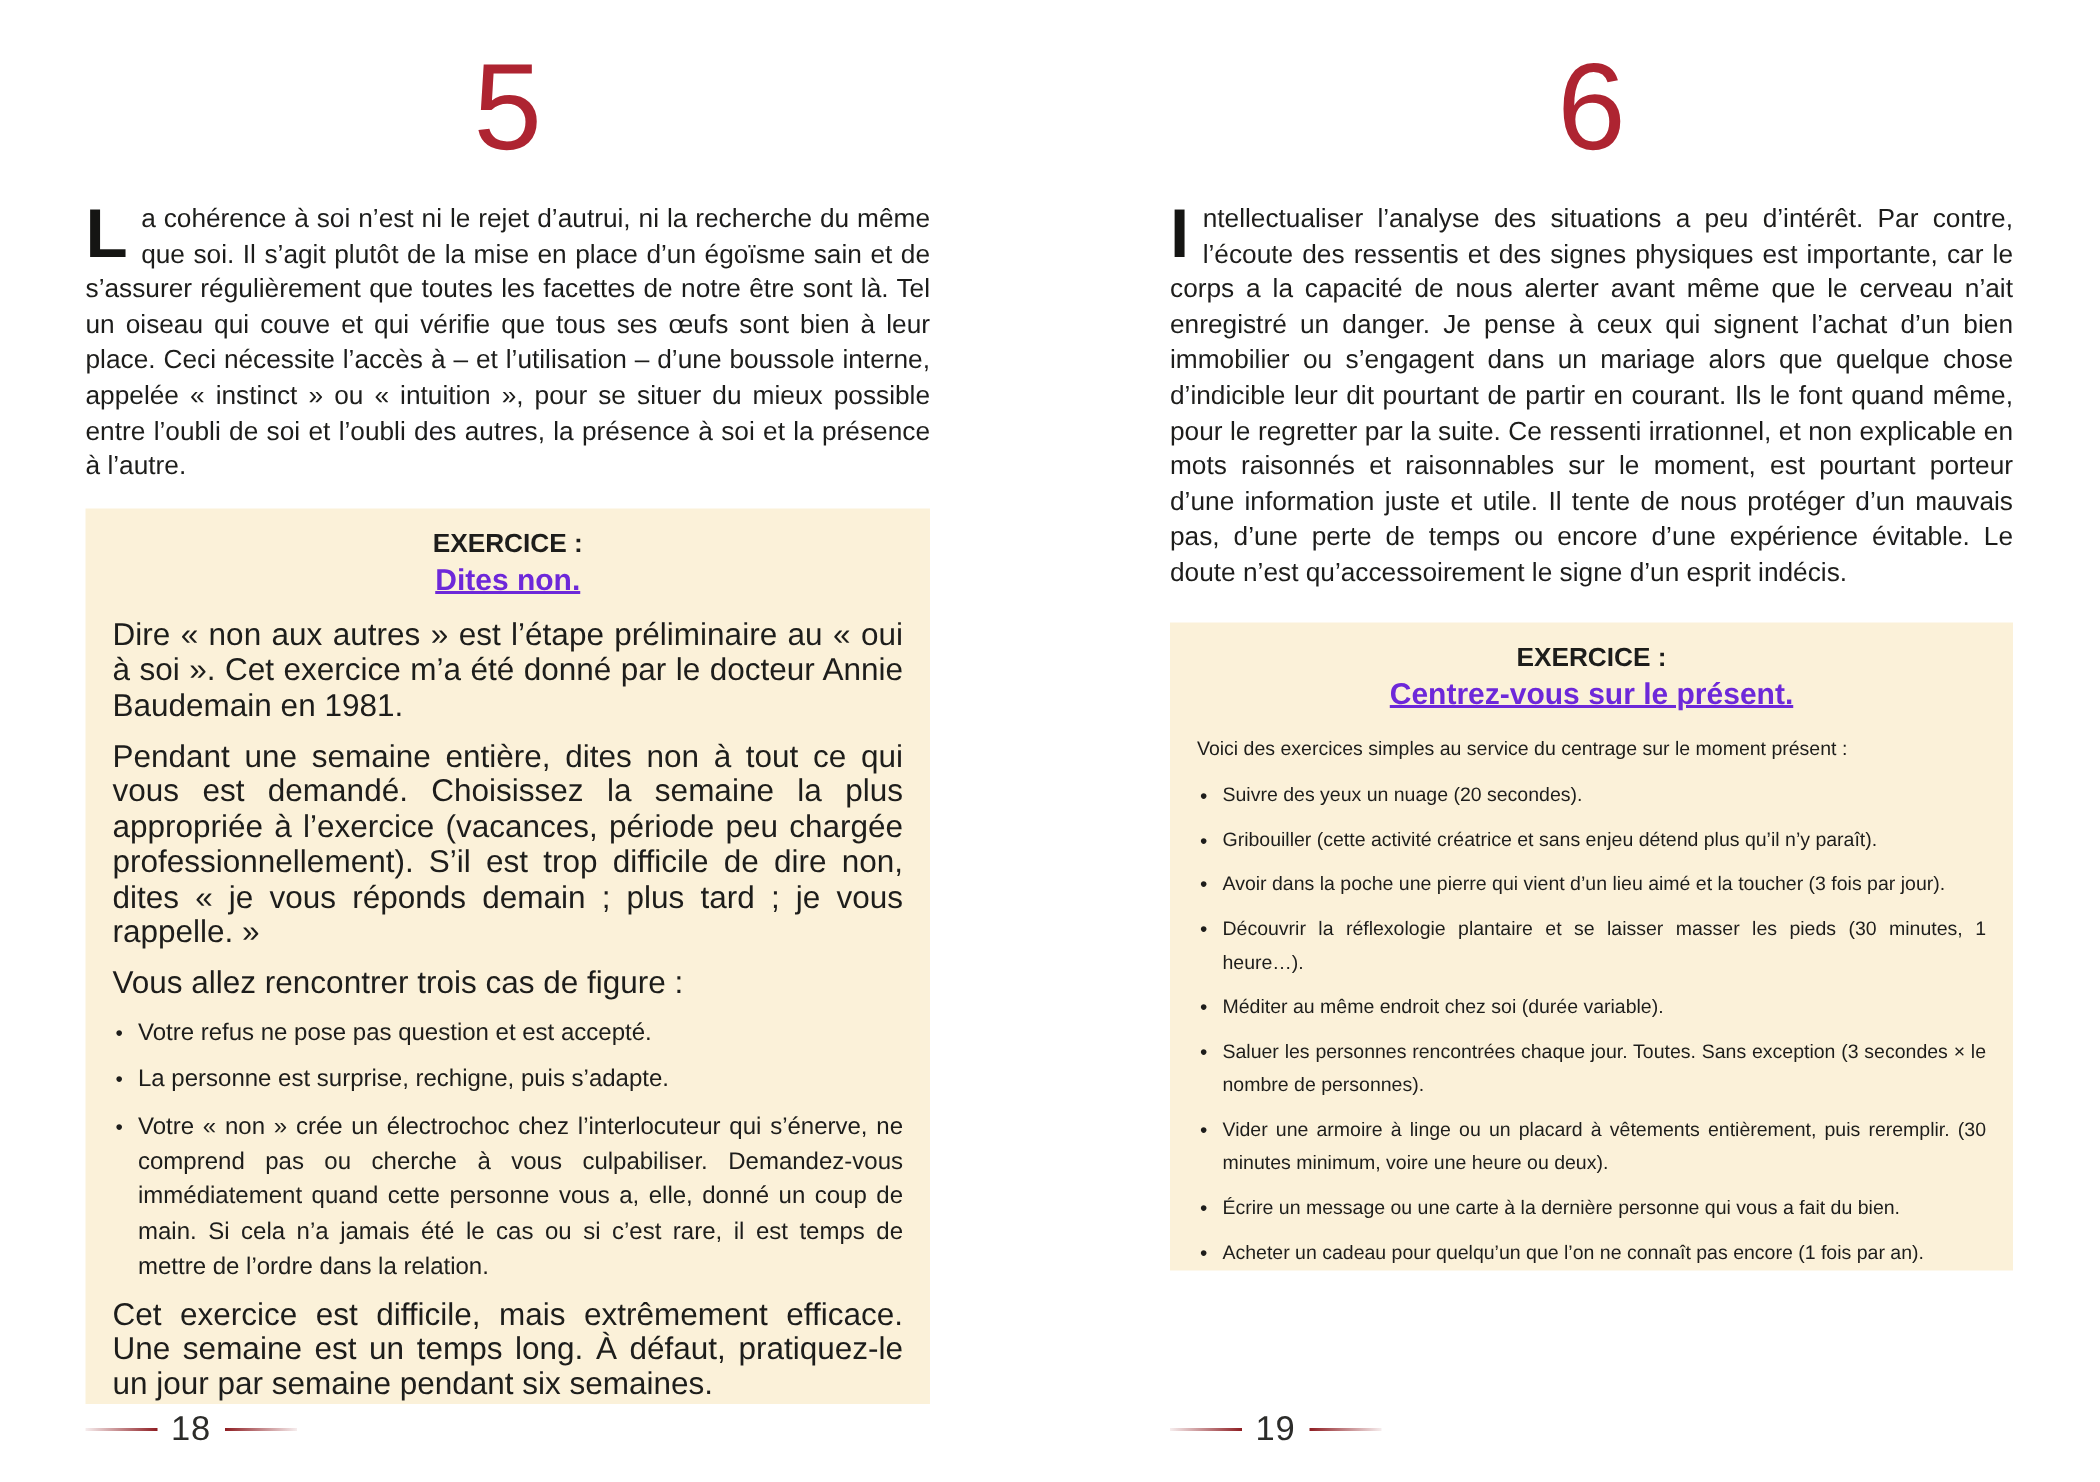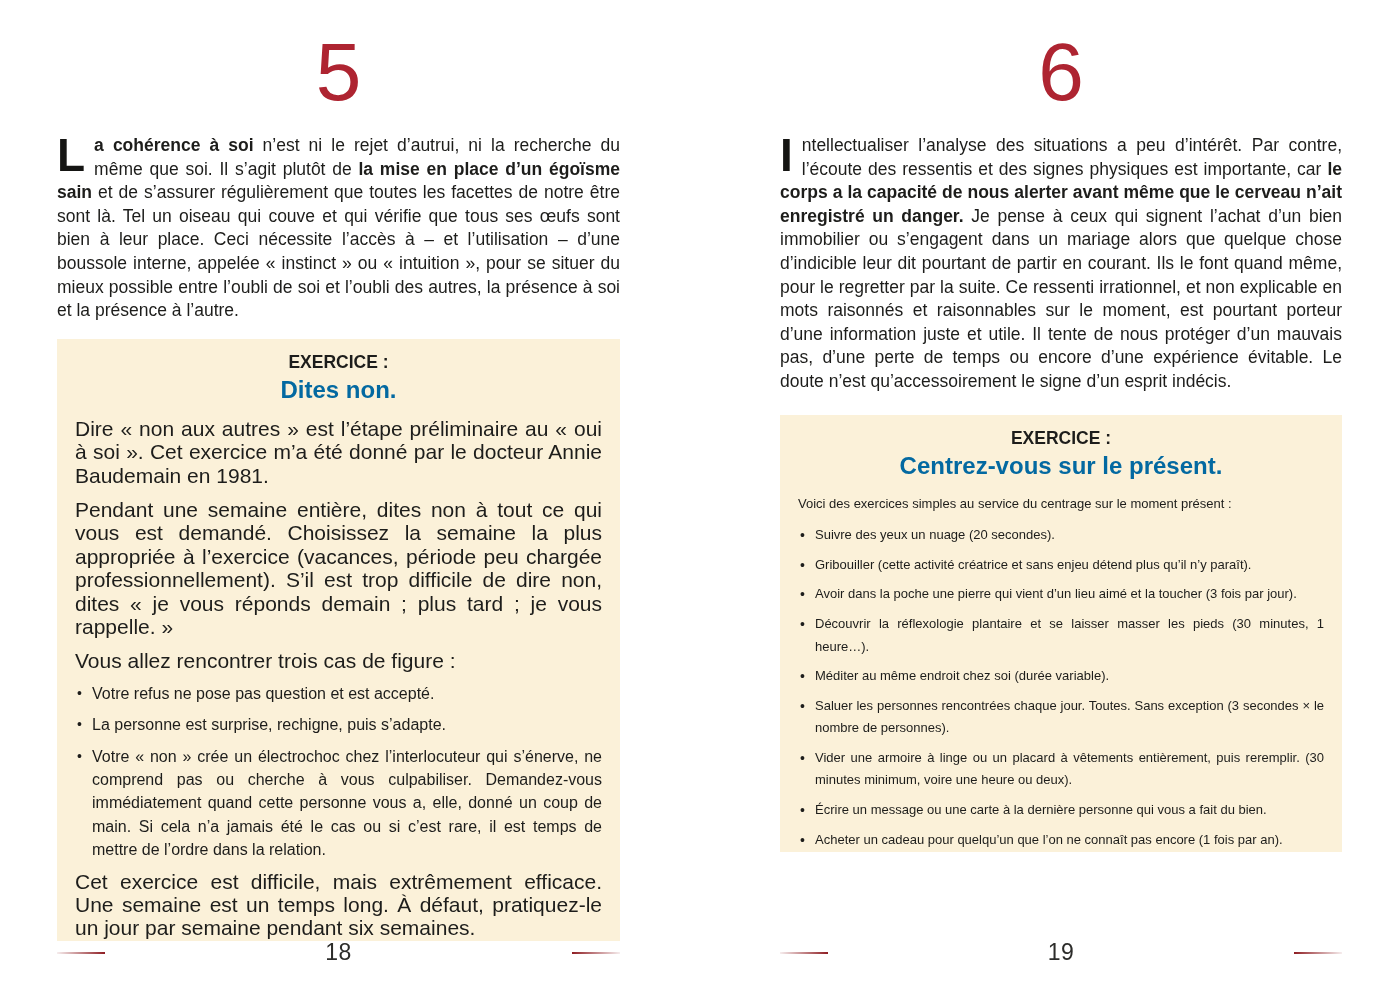--- a/index.html
+++ b/index.html
@@ -42,41 +42,42 @@
     text-align: justify;
   }
   .dropcap {
     float: left;
     font-size: 46px;
     line-height: 38px;
     font-weight: 700;
     padding: 2px 9px 0 0;
     color: #151513;
   }
-  .seg-bold { font-weight: 700; }
+  .seg-bold { font-weight: 400; }
 
   .exercise-box {
     background: #fbf1d9;
     margin-top: 16px;
     padding: 13px 18px 1px 18px;
   }
   #page-right .exercise-box { margin-top: 21px; }
 
   .ex-label {
     text-align: center;
     font-weight: 700;
     font-size: 17.5px;
     color: #1d1d1b;
   }
   .ex-title {
     text-align: center;
     font-weight: 700;
-    font-size: 24px;
-    color: #0369a1;
+    font-size: 20px;
+    color: #6d28d9;
     margin: 3px 0 13px 0;
+    text-decoration: underline;
   }
   .ex-p {
     font-size: 21px;
     line-height: 23.4px;
     text-align: justify;
     margin: 0 0 11px 0;
   }
   .ex-paras .ex-p:last-child { margin-bottom: 9px; }
 
   ul.ex-bullets {
@@ -107,21 +108,21 @@
 
   .ex-closing { margin-bottom: 0; }
 
   .folio {
     position: absolute;
     bottom: 22px;
     left: 0;
     right: 0;
     display: flex;
     align-items: center;
-    justify-content: space-between;
+    justify-content: flex-start;
     gap: 9px;
   }
   .folio-num {
     font-size: 23px;
     color: #2c2c2a;
     letter-spacing: 0.5px;
   }
   .rule {
     width: 48px;
     height: 2px;

